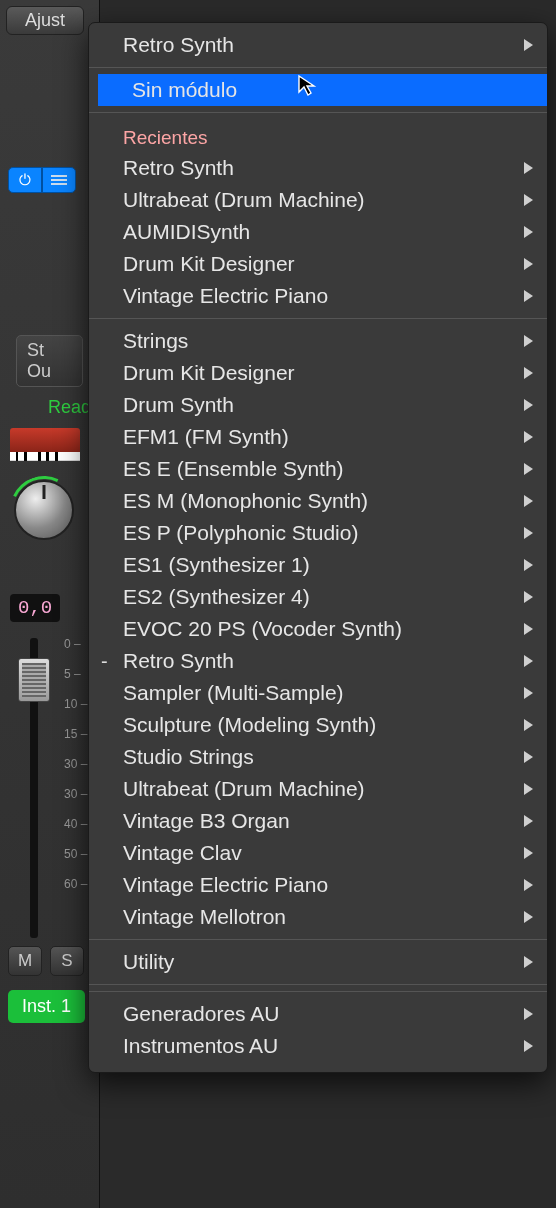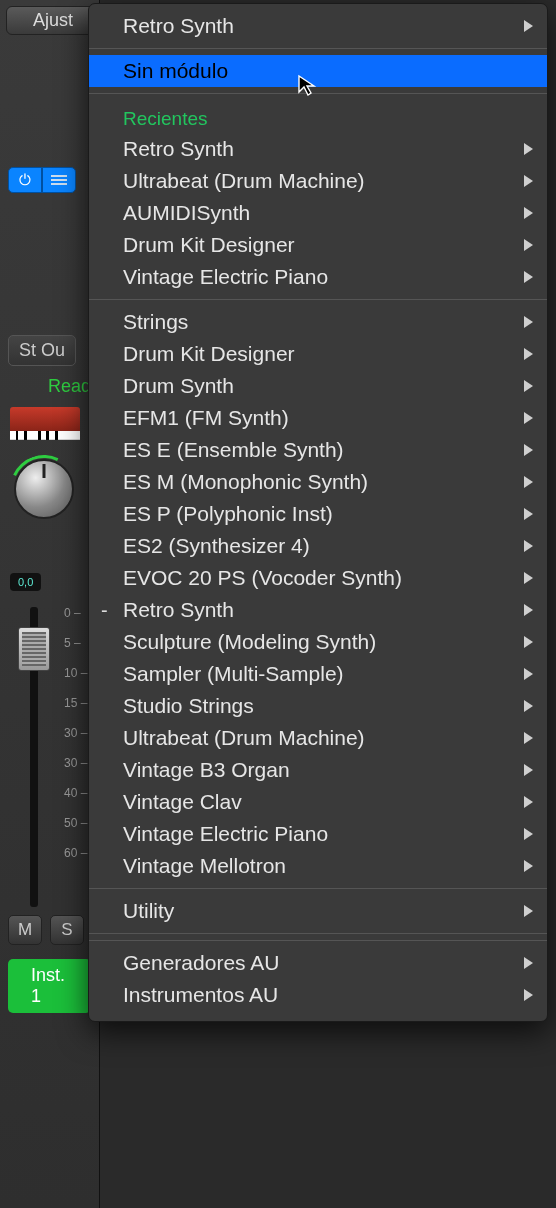--- a/index.html
+++ b/index.html
@@ -20,100 +20,100 @@
     width: 100px;
     height: 100%;
     background: linear-gradient(#3a3a3a,#2e2e2e);
     border-right: 1px solid #111;
   }
   .round-btn {
     display: inline-block;
     border-radius: 6px;
     background: linear-gradient(#5a5a5a,#3a3a3a);
     border: 1px solid #222;
-    padding: 3px 26px;
+    padding: 3px 18px;
     color: #ddd;
     font-size: 18px;
     margin: 6px;
   }
   .toggle-pair { display:flex; margin:6px 8px; }
   .toggle {
     width: 34px; height: 26px;
     background:#0a84ff; color:#fff;
     border:1px solid #0050a0;
     display:flex;align-items:center;justify-content:center;
     font-size:15px;
   }
   .toggle:first-child { border-radius:5px 0 0 5px;}
   .toggle:last-child  { border-radius:0 5px 5px 0;}
   .slider-lines { width:16px;height:2px;background:#cde; box-shadow:0 -4px #cde,0 4px #cde; position:relative;}
   .green-text { color:#2ecc40; font-size:18px; padding:4px 8px;text-align:right;}
   .outline-btn {
     display:inline-block; border:1px solid #555; border-radius:5px;
-    padding:4px 10px; font-size:18px; color:#ccc; margin:6px 8px;
+    padding:4px 10px; font-size:18px; color:#ccc; margin:6px 16px;
     background:linear-gradient(#444,#333);
   }
   .keyboard {
     width:70px;height:44px;margin:6px 10px;
     background:
       linear-gradient(#c73a2a,#8a2418) 0 0/100% 55% no-repeat,
       linear-gradient(90deg,#fff 0,#fff 8%,#000 8%,#000 12%,#fff 12%,#fff 20%,#000 20%,#000 24%,#fff 24%,#fff 32%,#fff 32%,#fff 40%,#000 40%,#000 44%,#fff 44%,#fff 52%,#000 52%,#000 56%,#fff 56%,#fff 64%,#000 64%,#000 68%,#fff 68%,#fff 100%) 0 55%/100% 45% no-repeat;
     border-radius:3px;
   }
   .knob {
     width:60px;height:60px;border-radius:50%;
     background:radial-gradient(circle at 35% 30%,#eee,#888 55%,#555);
     border:2px solid #222; margin:8px 14px; position:relative;
   }
   .knob::before{content:"";position:absolute;top:3px;left:50%;width:3px;height:14px;background:#222;transform:translateX(-50%);}
   .knob-ring{position:absolute;inset:-6px;border:3px solid transparent;border-top-color:#2ecc40;border-radius:50%;transform:rotate(-20deg);}
   .value-box{
-    background:#111;color:#5eead4;font-size:11px;padding:3px 8px;
-    border-radius:4px;margin:6px 10px;display:inline-block;
+    background:#111;color:#f9a8d4;font-size:19px;padding:3px 8px;
+    border-radius:4px;margin:6px 10px;display:inline-block;font-family:Liberation Mono, monospace;
   }
   .fader-area{position:relative;height:300px;margin-top:10px;}
   .fader-track{position:absolute;left:30px;top:0;width:8px;height:100%;background:#111;border-radius:3px;}
   .fader-cap{position:absolute;left:18px;top:20px;width:32px;height:44px;
     background:linear-gradient(#ddd,#999);border:1px solid #444;border-radius:3px;}
   .fader-cap::before{content:"";position:absolute;inset:4px 3px;background:repeating-linear-gradient(#666 0 2px,#aaa 2px 4px);}
   .ticks{position:absolute;left:64px;top:0;font-size:12px;color:#999;line-height:1;}
   .ticks div{height:30px;}
   .mute-btn{
     width:34px;height:30px;border-radius:5px;background:linear-gradient(#555,#333);
     border:1px solid #222;color:#ccc;font-size:17px;margin:8px;
     display:flex;align-items:center;justify-content:center;
   }
   .inst-btn{
-    background:#1bbf3a;color:#fff;font-size:18px;padding:6px 23px;
+    background:#1bbf3a;color:#fff;font-size:18px;padding:6px 14px;
     border-radius:5px;margin:6px 8px;display:inline-block;
   }
 
   
   .menu {
     position:absolute;
-    left: 88px; top: 3px;
+    left: 88px; top: 22px;
     width: 460px;
     background:#3a3a3a;
     border:1px solid #1a1a1a;
     border-radius:7px;
     box-shadow:0 10px 30px rgba(0,0,0,.7);
     padding: 6px 0 10px 0;
   }
   .menu-item {
     display:flex; align-items:center;
     padding: 3px 14px 3px 34px;
     font-size: 21px;
     color:#e6e6e6;
     position:relative;
     min-height:32px;
   }
   .menu-item.header {
-    color:#22c55e; font-size:19px; padding-top:8px;align-items:center;
-  }
-  .menu-item.highlight { background:#0a6cff; color:#000000; }
+    color:#fca5a5; font-size:19px; padding-top:8px;align-items:center;
+  }
+  .menu-item.highlight { background:#0a6cff; color:#e5e5e5;margin-left:9px; }
   .menu-item.has-sub::after{
     content:"";
     position:absolute; right:14px; top:50%;
     width:0;height:0;transform:translateY(-50%);
     border-left:9px solid #cfcfcf;
     border-top:6px solid transparent;
     border-bottom:6px solid transparent;
   }
   .menu-item .dash {
     position:absolute; left:12px; top:50%; transform:translateY(-50%);
@@ -217,37 +217,40 @@
       <div class="menu-item has-sub">
         <span>EFM1  (FM Synth)</span>
       </div>
       <div class="menu-item has-sub">
         <span>ES E  (Ensemble Synth)</span>
       </div>
       <div class="menu-item has-sub">
         <span>ES M  (Monophonic Synth)</span>
       </div>
       <div class="menu-item has-sub">
-        <span>ES P  (Polyphonic Inst)</span>
+        <span>ES P  (Polyphonic Studio)</span>
+      </div>
+      <div class="menu-item has-sub">
+        <span>ES1  (Synthesizer 1)</span>
       </div>
       <div class="menu-item has-sub">
         <span>ES2  (Synthesizer 4)</span>
       </div>
       <div class="menu-item has-sub">
         <span>EVOC 20 PS  (Vocoder Synth)</span>
       </div>
       <div class="menu-item has-sub">
         <span class="dash">-</span>
         <span>Retro Synth</span>
       </div>
       <div class="menu-item has-sub">
+        <span>Sampler (Multi-Sample)</span>
+      </div>
+      <div class="menu-item has-sub">
         <span>Sculpture  (Modeling Synth)</span>
-      </div>
-      <div class="menu-item has-sub">
-        <span>Sampler (Multi-Sample)</span>
       </div>
       <div class="menu-item has-sub">
         <span>Studio Strings</span>
       </div>
       <div class="menu-item has-sub">
         <span>Ultrabeat (Drum Machine)</span>
       </div>
       <div class="menu-item has-sub">
         <span>Vintage B3 Organ</span>
       </div>

